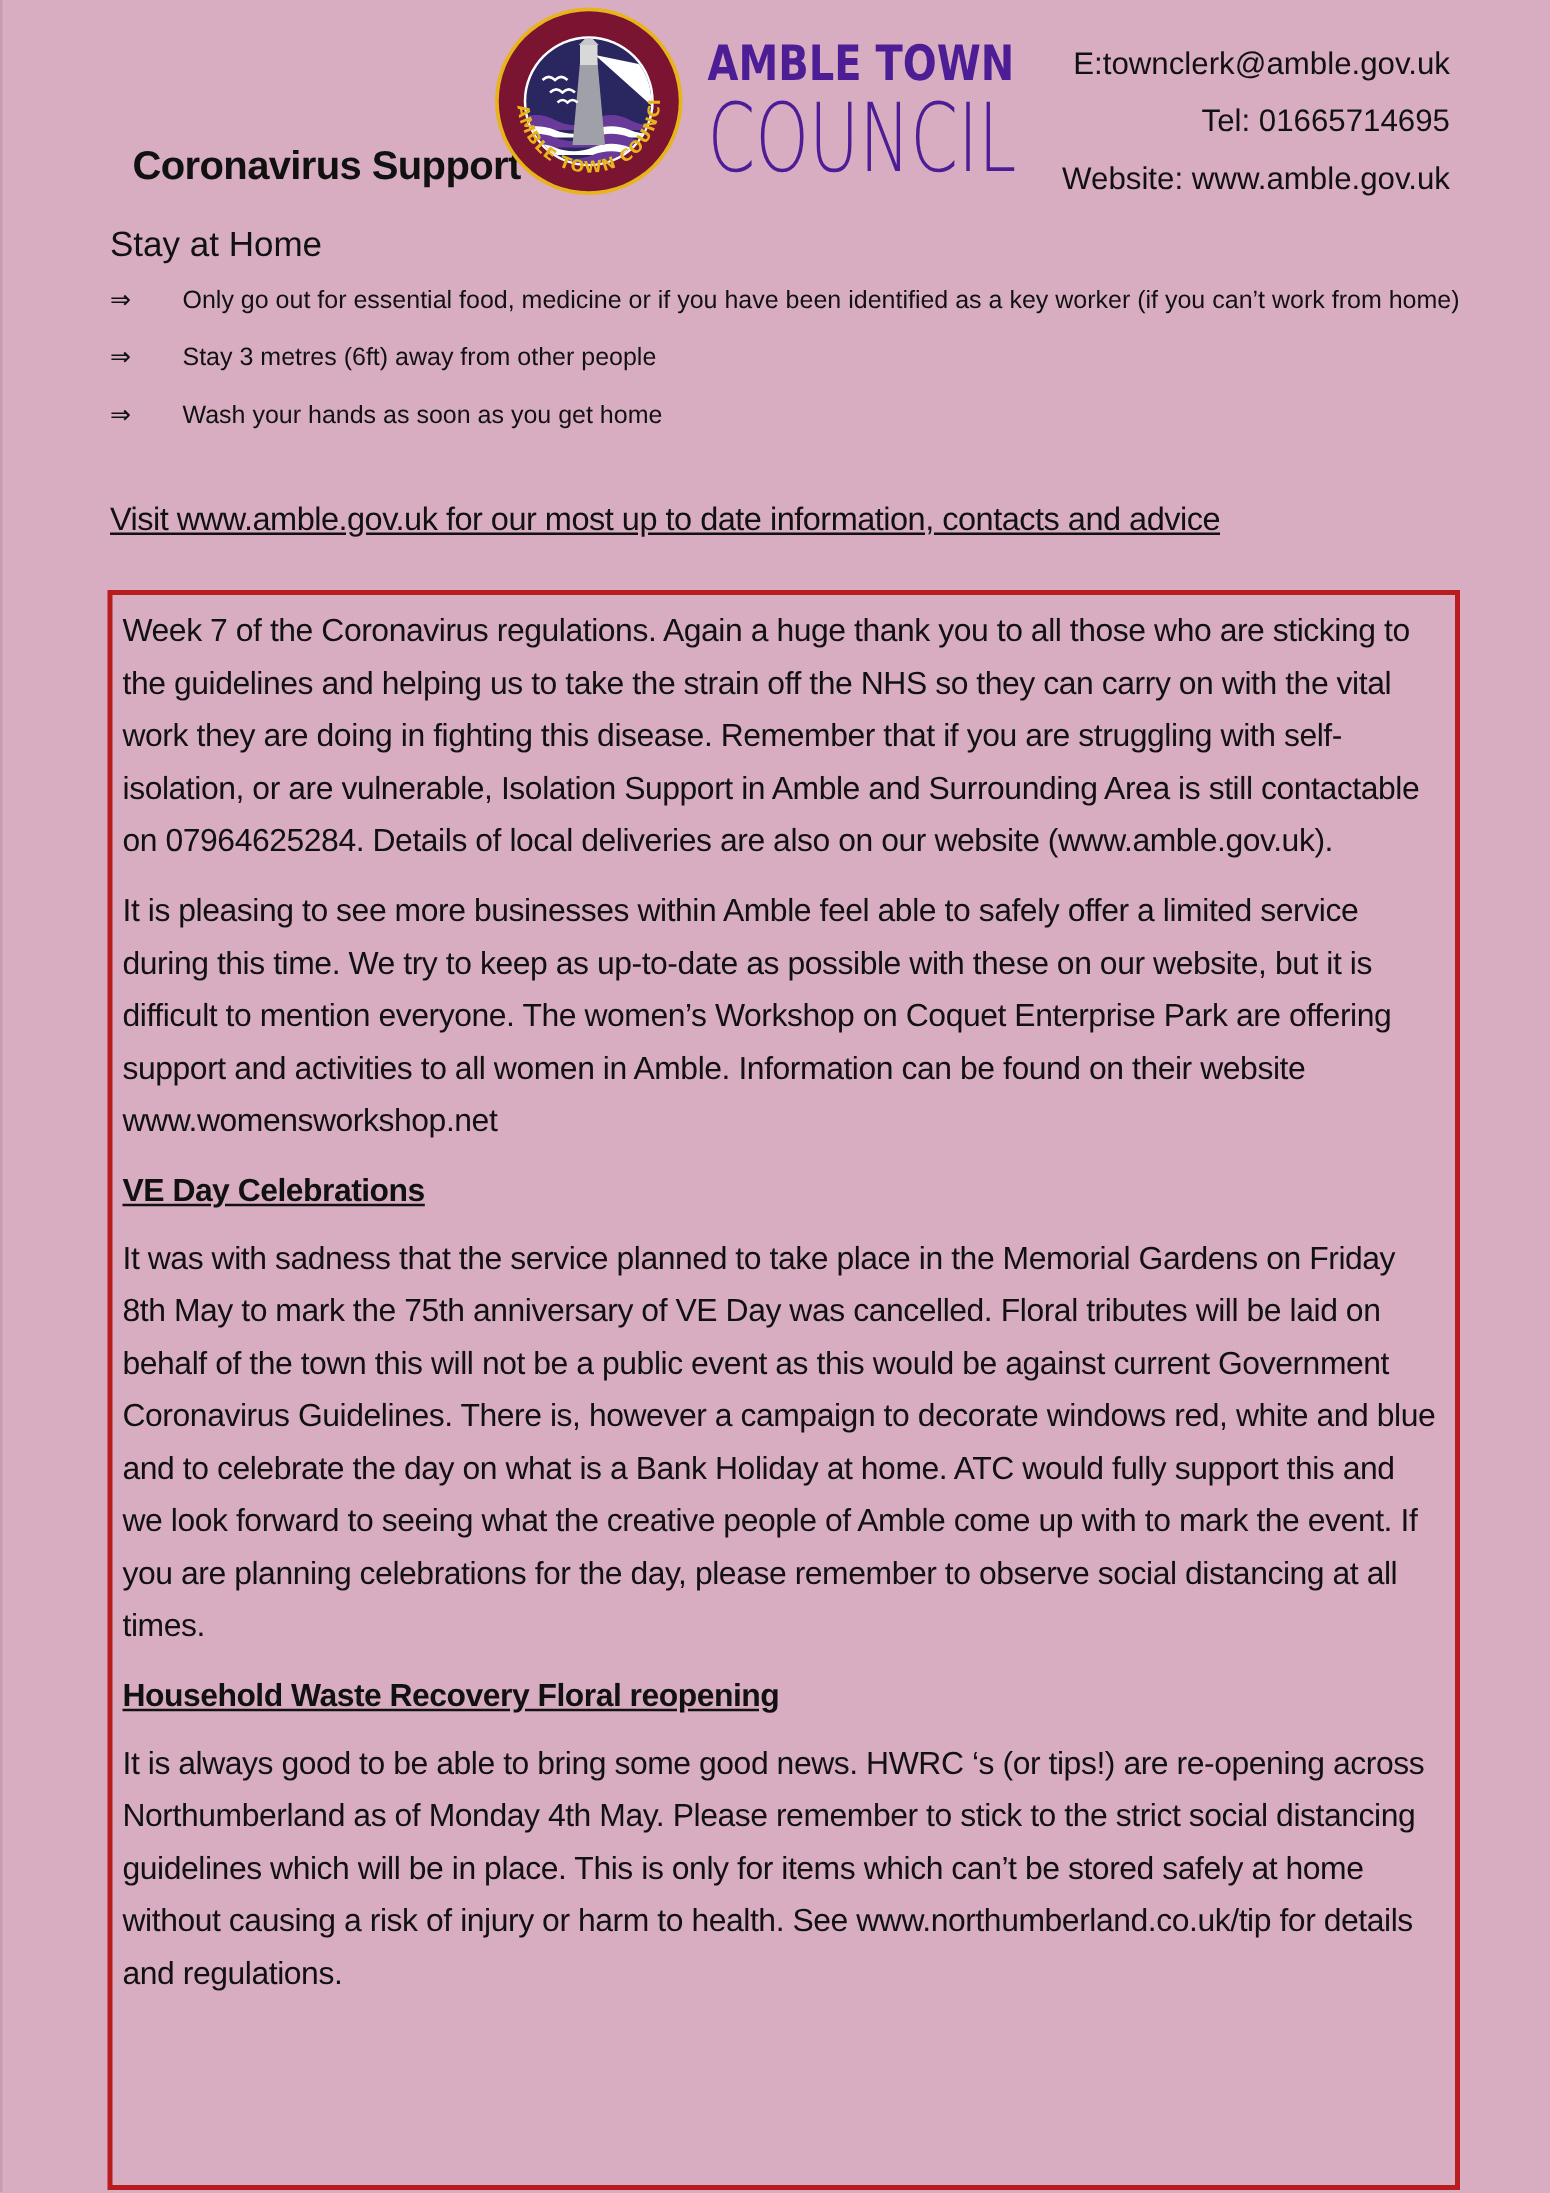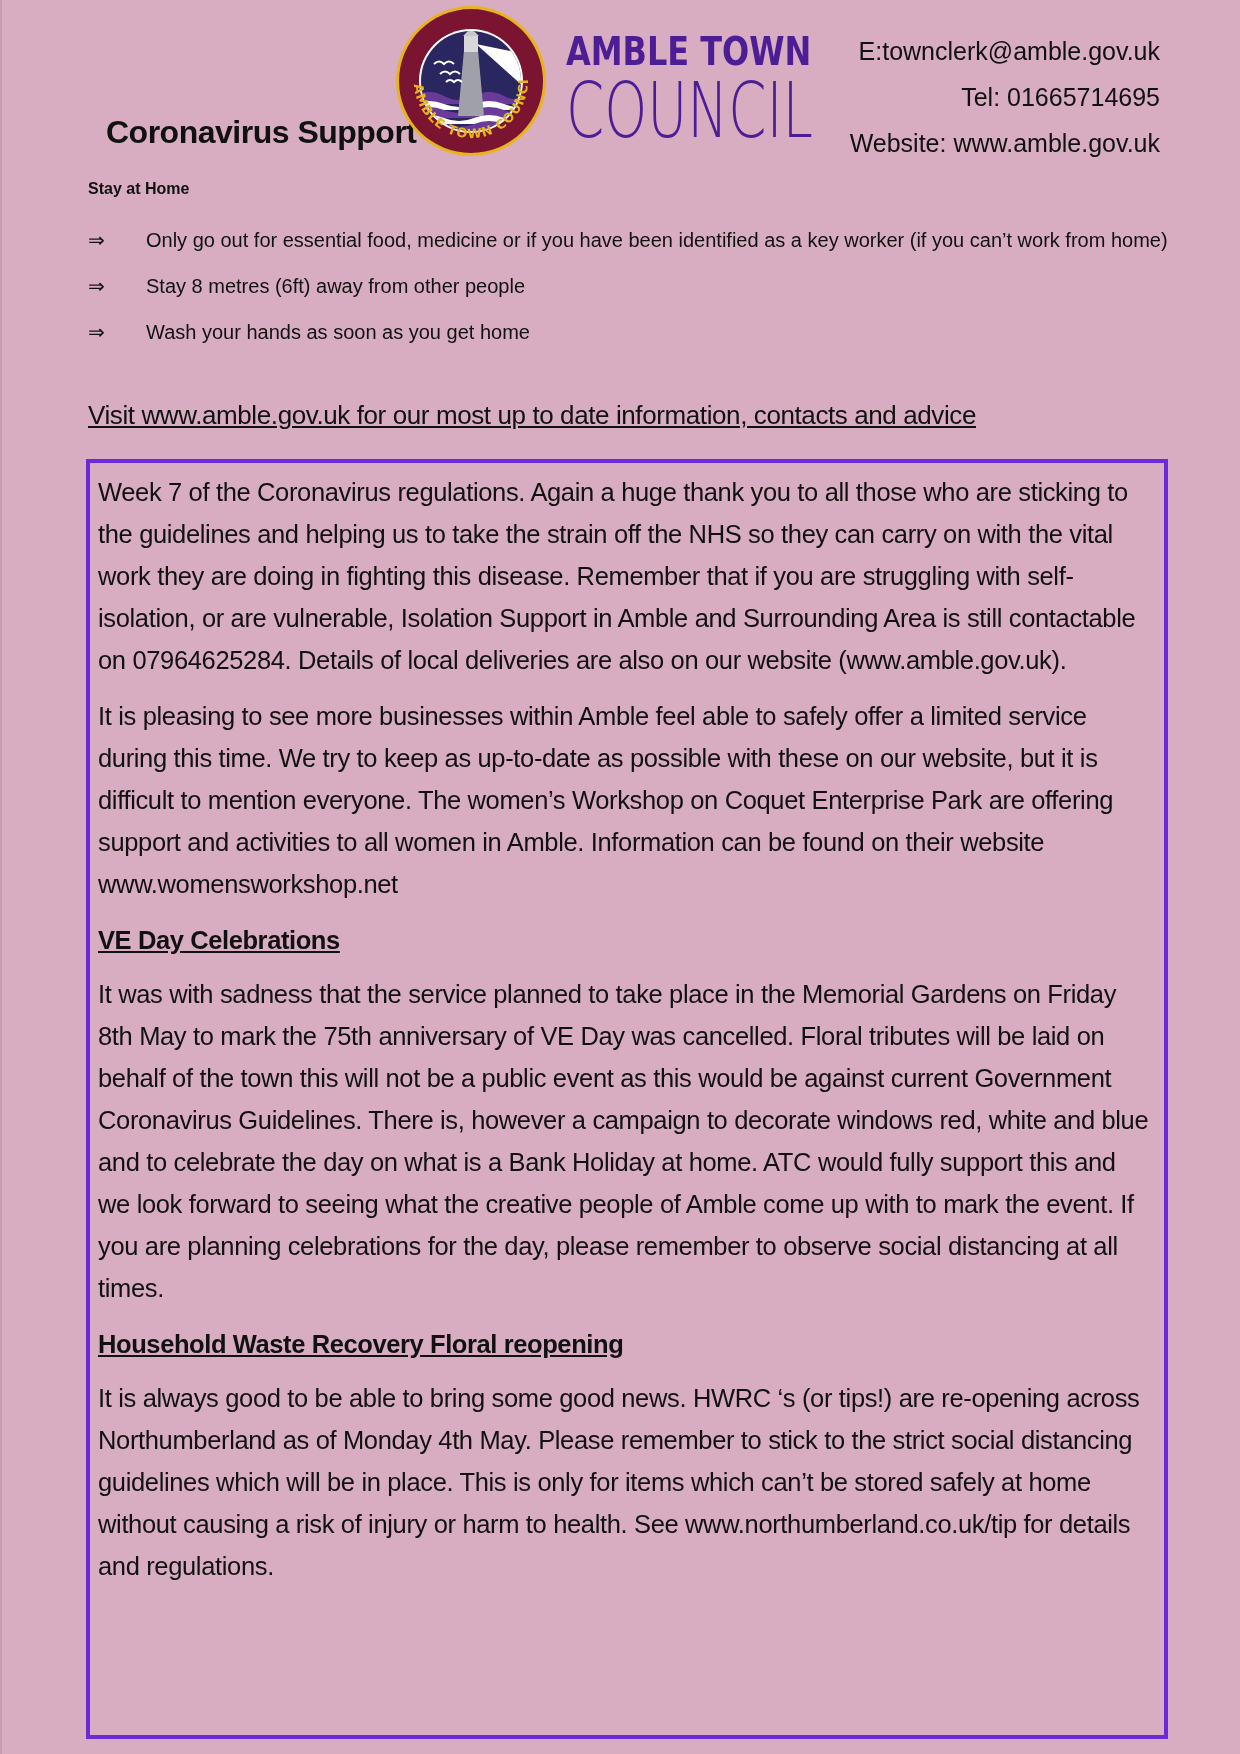--- a/index.html
+++ b/index.html
@@ -25,35 +25,35 @@
       font-family: "DejaVu Sans", sans-serif;
     }
     .brand-top { font-size: 39px; font-weight: bold; letter-spacing: 0px; transform: scaleX(0.82); transform-origin: left; display:block; white-space: nowrap; }
     .brand-bottom { font-size: 76px; font-weight: 200; letter-spacing: 0px; transform: scaleX(0.72); transform-origin: left; display:block; margin-top: 2px; white-space: nowrap; -webkit-text-stroke: 0; font-family: "DejaVu Sans", sans-serif; }
     .contact {
       position: absolute; right: 80px; top: 28px; text-align: right;
       font-size: 25px; line-height: 46px;
     }
 
     
-    .stay { position: absolute; left: 86px; top: 180px; font-size: 16px; font-weight: bold; }
+    .stay { position: absolute; left: 86px; top: 180px; font-size: 28px; }
     .bullets { position: absolute; left: 86px; top: 224px; width: 1080px; font-size: 20px; line-height: 33px; }
     .bullet { display: flex; margin-bottom: 13px; }
     .bullet .arrow { width: 58px; flex: none; font-size: 20px; }
     .bullet .txt { flex: 1; }
 
     .visit {
       position: absolute; left: 86px; top: 400px;
       font-size: 26px; font-weight: normal; text-decoration: underline; letter-spacing: -0.4px;
     }
 
     
     .box {
-      position: absolute; left: 84px; top: 459px; width: 1074px; height: 1272px;
-      border: 4px solid #6d28d9; box-sizing: content-box;
+      position: absolute; left: 84px; top: 472px; width: 1074px; height: 1272px;
+      border: 4px solid #b91c1c; box-sizing: content-box;
     }
     .box-inner { padding: 8px 10px 0 8px; font-size: 25.5px; line-height: 42px; letter-spacing: -0.35px; }
     .box p { margin: 0; }
     .box .para { margin-bottom: 14px; }
     .box h2 {
       margin: 0 0 12px 0; font-size: 25.5px; font-weight: bold; text-decoration: underline;
       line-height: 42px; letter-spacing: -0.4px;
     }
   </style>
 </head>
@@ -108,21 +108,21 @@
 
   <div class="stay">Stay at Home</div>
 
   <div class="bullets">
     <div class="bullet">
       <span class="arrow">⇒</span>
       <span class="txt">Only go out for essential food, medicine or if you have been identified as a key worker (if you can’t work from home)</span>
     </div>
     <div class="bullet">
       <span class="arrow">⇒</span>
-      <span class="txt">Stay 8 metres (6ft) away from other people</span>
+      <span class="txt">Stay 3 metres (6ft) away from other people</span>
     </div>
     <div class="bullet">
       <span class="arrow">⇒</span>
       <span class="txt">Wash your hands as soon as you get home</span>
     </div>
   </div>
 
   <div class="visit">Visit www.amble.gov.uk for our most up to date information, contacts and advice</div>
 
   <div class="box">

